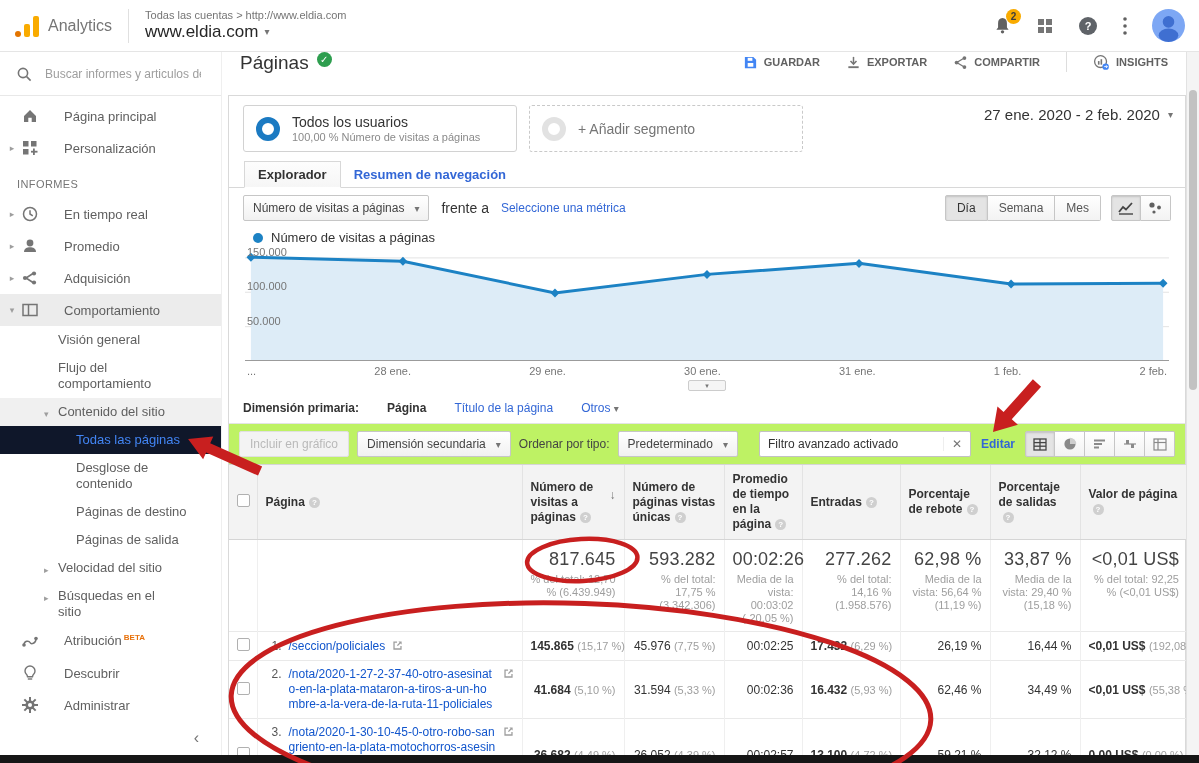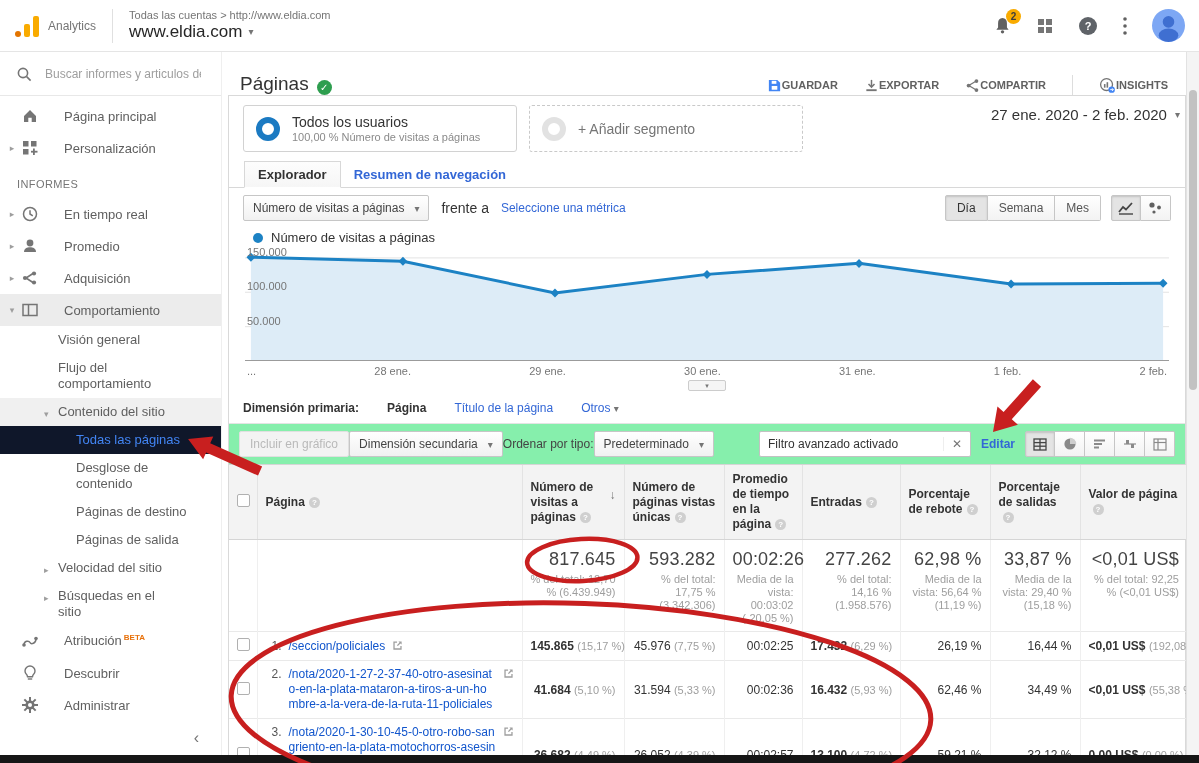--- a/index.html
+++ b/index.html
@@ -4,21 +4,21 @@
 <style>
   html,body{margin:0;padding:0;background:#fff;}
   *{box-sizing:border-box;}
   .stage{position:relative;width:1199px;height:763px;overflow:hidden;background:#fff;
          font-family:"Liberation Sans","DejaVu Sans",sans-serif;font-size:13px;color:#333;}
 
   
   .topbar{position:absolute;top:0;left:0;right:0;height:52px;background:#fff;
           border-bottom:1px solid #e5e5e5;display:flex;align-items:center;padding:0 14px;z-index:5;}
   .logo{display:flex;align-items:center;gap:8px;}
-  .logo-name{font-size:12px;color:#757575;}
+  .logo-name{font-size:16px;color:#757575;}
   .vdiv{width:1px;height:34px;background:#e0e0e0;margin:0 16px;}
   .crumb-top{font-size:11px;color:#757575;line-height:13px;}
   .crumb-acct{font-size:17px;color:#262626;line-height:20px;display:flex;align-items:center;gap:6px;}
   .caret{color:#757575;font-size:10px;}
   .top-icons{margin-left:auto;display:flex;align-items:center;gap:24px;}
   .tico{position:relative;cursor:pointer;display:flex;}
   .badge{position:absolute;top:-7px;right:-9px;background:#f9ab00;color:#3c3c3c;font-size:10px;
          font-weight:bold;border-radius:50%;width:15px;height:15px;display:flex;align-items:center;justify-content:center;}
 
   
@@ -43,40 +43,40 @@
   .subsub .wrapcap{display:inline-block;max-width:118px;}
   .subsub.sel{background:#0f172a;color:#4285f4;}
   .subsub.sel .wrapcap{color:#4285f4;}
   .side-bottom{position:absolute;bottom:0;left:0;right:0;background:#fff;padding-top:4px;}
   .beta{color:#e8710a;font-size:8px;font-weight:bold;vertical-align:super;margin-left:2px;}
   .collapse-row{height:34px;display:flex;align-items:center;justify-content:flex-end;padding-right:22px;
                 color:#757575;font-size:16px;cursor:pointer;}
 
   
   .main{position:absolute;left:222px;top:52px;right:13px;bottom:8px;background:#fff;}
-  .report-hdr{height:43px;display:flex;align-items:flex-end;padding:0 18px;}
+  .report-hdr{height:43px;display:flex;align-items:flex-start;padding:0 18px;}
   .rtitle{font-size:19px;color:#333;margin-right:8px;}
   .gcheck{width:15px;height:15px;border-radius:50%;background:#2e9e4f;color:#fff;font-size:10px;
           display:inline-flex;align-items:center;justify-content:center;font-weight:bold;}
   .actions{margin-left:auto;display:flex;align-items:center;gap:26px;}
-  .act{display:flex;align-items:center;font-size:11px;font-weight:bold;color:#616161;cursor:pointer;}
+  .act{display:flex;align-items:center;gap:6px;font-size:11px;font-weight:bold;color:#616161;cursor:pointer;}
   .adiv{width:1px;height:20px;background:#ddd;}
   .panel{position:absolute;left:6px;right:0;top:43px;bottom:0;border:1px solid #d9d9d9;border-bottom:none;background:#fff;}
 
   
   .segrow{position:relative;padding:9px 0 0 14px;display:flex;gap:12px;}
   .segcard{width:274px;height:47px;border:1px solid #d2d2d2;border-radius:3px;display:flex;
            align-items:center;gap:12px;padding:0 12px;cursor:pointer;background:#fff;}
   .segcard.dashed{border-style:dashed;border-color:#c9c9c9;}
   .ring{width:24px;height:24px;border-radius:50%;border:6px solid #1b7ac2;flex:none;}
   .ring.gray{border-color:#e2e2e2;}
   .seg-t{font-size:14px;color:#333;line-height:17px;}
   .seg-s{font-size:11px;color:#8a8a8a;line-height:13px;}
   .seg-add{font-size:14px;color:#757575;}
-  .daterange{position:absolute;right:5px;top:10px;font-size:15px;color:#333;display:flex;gap:8px;align-items:center;cursor:pointer;}
+  .daterange{position:absolute;right:12px;top:10px;font-size:15px;color:#333;display:flex;gap:8px;align-items:center;cursor:pointer;}
 
   
   .tabs{margin-top:9px;padding-left:15px;border-bottom:1px solid #d8d8d8;display:flex;height:27px;}
   .tab{padding:0 13px;display:flex;align-items:center;font-size:13px;font-weight:bold;cursor:pointer;}
   .tab.active{border:1px solid #d8d8d8;border-bottom:1px solid #fff;margin-bottom:-1px;
               background:linear-gradient(#fdfdfd,#f6f6f6);color:#333;}
   .tab.inactive{color:#3367d6;}
 
   
   .toolbar{display:flex;align-items:center;padding:7px 14px;gap:12px;}
@@ -104,22 +104,22 @@
   .chartwrap svg{display:block;width:100%;height:110px;}
   .ylabels span{position:absolute;left:2px;font-size:11px;color:#757575;background:rgba(255,255,255,.0);}
   .xlabels{display:flex;justify-content:space-between;font-size:11px;color:#757575;margin-top:4px;padding:0 2px;}
   .pill{width:38px;height:11px;margin:3px auto 0 auto;border:1px solid #ccc;border-radius:2px;
         background:#f5f5f5;display:flex;align-items:center;justify-content:center;font-size:7px;color:#757575;cursor:pointer;}
 
   
   .dimrow{display:flex;align-items:flex-end;gap:28px;padding:10px 14px 8px 14px;font-size:12px;}
   .dimlbl{font-weight:bold;color:#333;}
   .dimsel{font-weight:bold;color:#333;}
-  .ctrlrow{background:#86efac;border-top:1px solid #e4e4e4;border-bottom:1px solid #d5d5d5;
-           padding:7px 10px;display:flex;align-items:center;}
+  .ctrlrow{background:#bef264;border-top:1px solid #e4e4e4;border-bottom:1px solid #d5d5d5;
+           padding:7px 10px;display:flex;align-items:center;gap:8px;}
   .disbtn{border:1px solid #e0e0e0;color:#b9b9b9;background:#f3f3f3;border-radius:2px;
           padding:5px 10px;font-size:12px;}
   .ctrl-lbl{font-size:12px;color:#444;}
   .cright{margin-left:auto;display:flex;align-items:center;gap:10px;}
   .filterbox{width:212px;border:1px solid #c2c2c2;border-radius:2px;background:#fff;display:flex;
              align-items:center;padding:5px 8px;font-size:12px;color:#333;}
   .filterbox .fx{margin-left:auto;color:#757575;font-size:12px;cursor:pointer;padding-left:8px;border-left:1px solid #eee;}
   .editlink{font-size:12px;font-weight:bold;color:#3367d6;cursor:pointer;}
 
   

